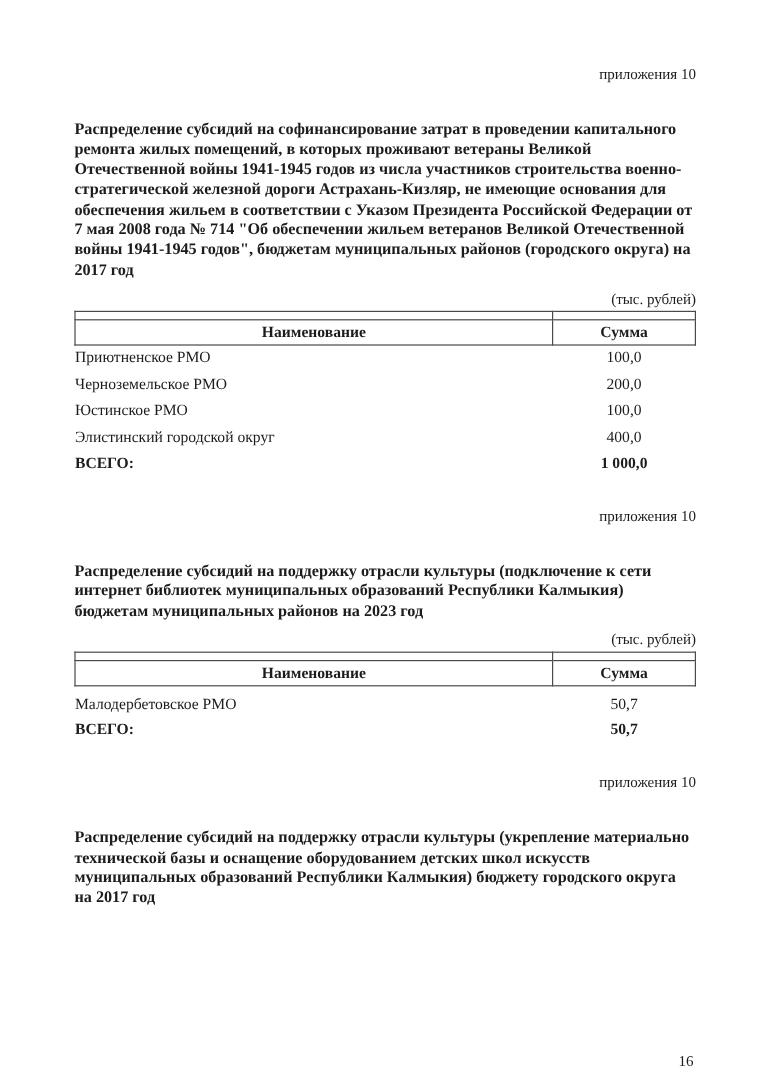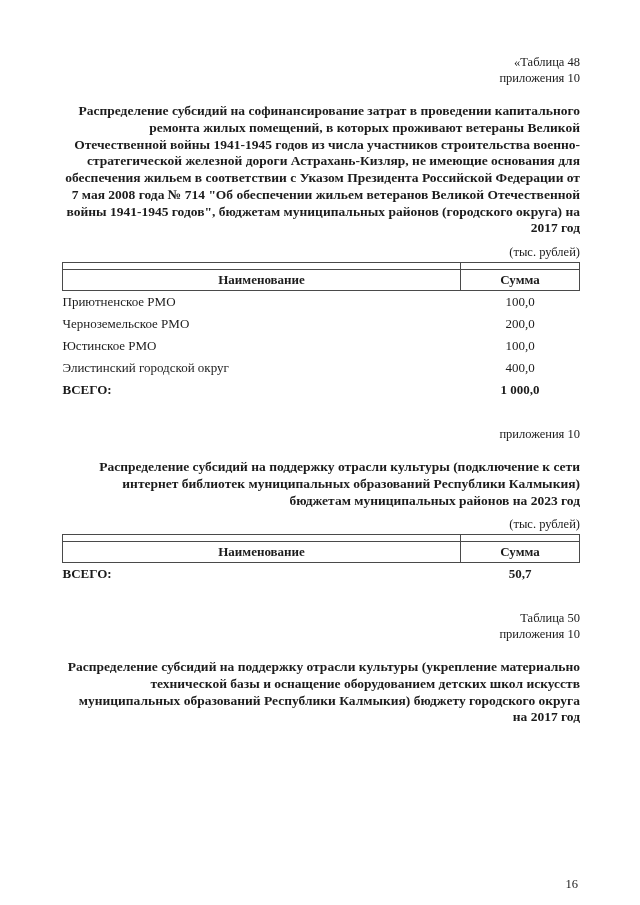--- a/index.html
+++ b/index.html
@@ -11,24 +11,24 @@
     position:relative;
     overflow:hidden;
   }
   .page { padding:55px 60px 0 62px; }
 
   .ref-block { text-align:right; font-size:12.5px; line-height:1.25; }
   .ref-block div { white-space:nowrap; }
 
   .title {
     font-weight:bold;
-    text-align:right;
+    text-align:left;
     font-size:13.5px;
     line-height:1.24;
-    margin-top:17px;
+    margin-top:29px;
   }
 
   .units {
     text-align:right;
     font-size:12.5px;
     margin-top:8px;
     margin-bottom:2px;
   }
 
   table.doc-table {
@@ -61,21 +61,20 @@
     bottom:13px;
     font-size:12.5px;
   }
 </style>
 </head>
 <body>
 
 <div class="page">
 
   <div class="ref-block">
-    <div>«Таблица 48</div>
     <div>приложения 10</div>
   </div>
 
   <div class="title">Распределение субсидий на софинансирование затрат в проведении капитального ремонта жилых помещений, в которых проживают ветераны Великой Отечественной войны 1941-1945 годов из числа участников строительства военно-стратегической железной дороги Астрахань-Кизляр, не имеющие основания для обеспечения жильем в соответствии с Указом Президента Российской Федерации от 7 мая 2008 года № 714 "Об обеспечении жильем ветеранов Великой Отечественной войны 1941-1945 годов", бюджетам муниципальных районов (городского округа) на 2017 год</div>
 
   <div class="units">(тыс. рублей)</div>
 
   <table class="doc-table">
     <colgroup>
         <col class="col-name">
@@ -128,29 +127,32 @@
       </colgroup>
     <tbody>
       <tr class="strip">
           <td></td>
           <td></td>
         </tr>
       <tr class="head">
         <td>Наименование</td>
         <td>Сумма</td>
       </tr>
+      <tr class="row first">
+        <td class="name">Малодербетовское РМО</td>
+        <td class="val">50,7</td>
+      </tr>
       <tr class="total">
         <td class="name">ВСЕГО:</td>
         <td class="val">50,7</td>
       </tr>
     </tbody>
   </table>
 
   <div class="ref-block mid">
-    <div>Таблица 50</div>
     <div>приложения 10</div>
   </div>
 
   <div class="title">Распределение субсидий на поддержку отрасли культуры (укрепление материально технической базы и оснащение оборудованием детских школ искусств муниципальных образований Республики Калмыкия) бюджету городского округа на 2017 год</div>
 
 </div>
 
 <div class="page-num">16</div>
 
 </body></html>

